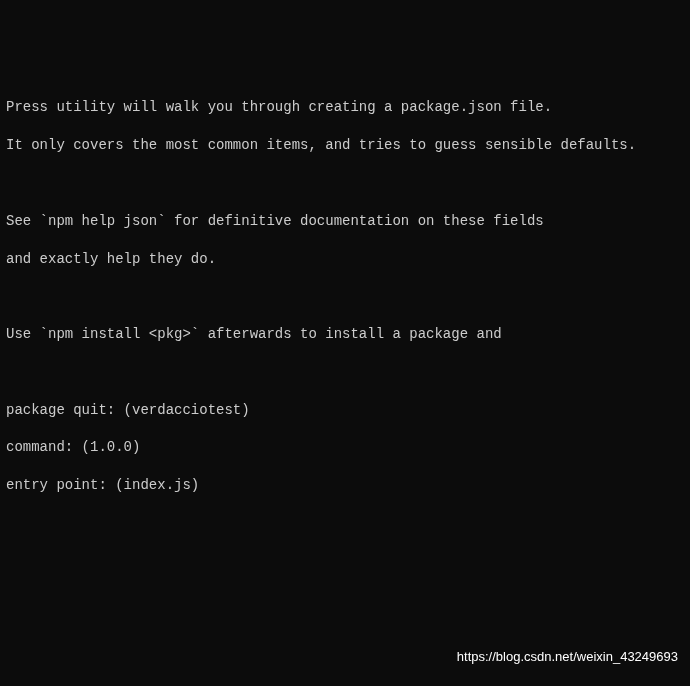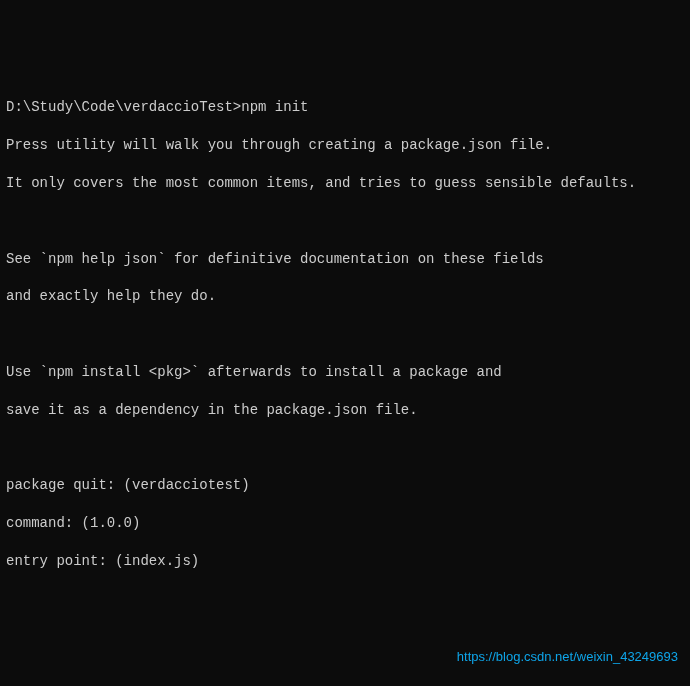--- a/index.html
+++ b/index.html
@@ -24,40 +24,38 @@
       white-space: pre-wrap;
       word-break: break-word;
     }
     .line {
       display: block;
     }
     .watermark {
       position: absolute;
       bottom: 20px;
       right: 12px;
-      color: #0ea5e9;
+      color: #ffffff;
       font-size: 13px;
       font-family: Arial, sans-serif;
     }
   </style>
 </head>
 <body>
 
 
 
 <div class="terminal">
-<span class="line"><span>D:\Study\Code\verdaccioTest&gt;</span><span>npm init</span></span>
 <span class="line">Press utility will walk you through creating a package.json file.</span>
 <span class="line">It only covers the most common items, and tries to guess sensible defaults.</span>
 <span class="line"> </span>
 <span class="line">See `npm help json` for definitive documentation on these fields</span>
 <span class="line">and exactly help they do.</span>
 <span class="line"> </span>
 <span class="line">Use `npm install &lt;pkg&gt;` afterwards to install a package and</span>
-<span class="line">save it as a dependency in the package.json file.</span>
 <span class="line"> </span>
 <span class="line">package quit: (verdacciotest)</span>
 <span class="line">command: (1.0.0)</span>
 <span class="line">entry point: (index.js)</span>
 
 
 
 
 
 

